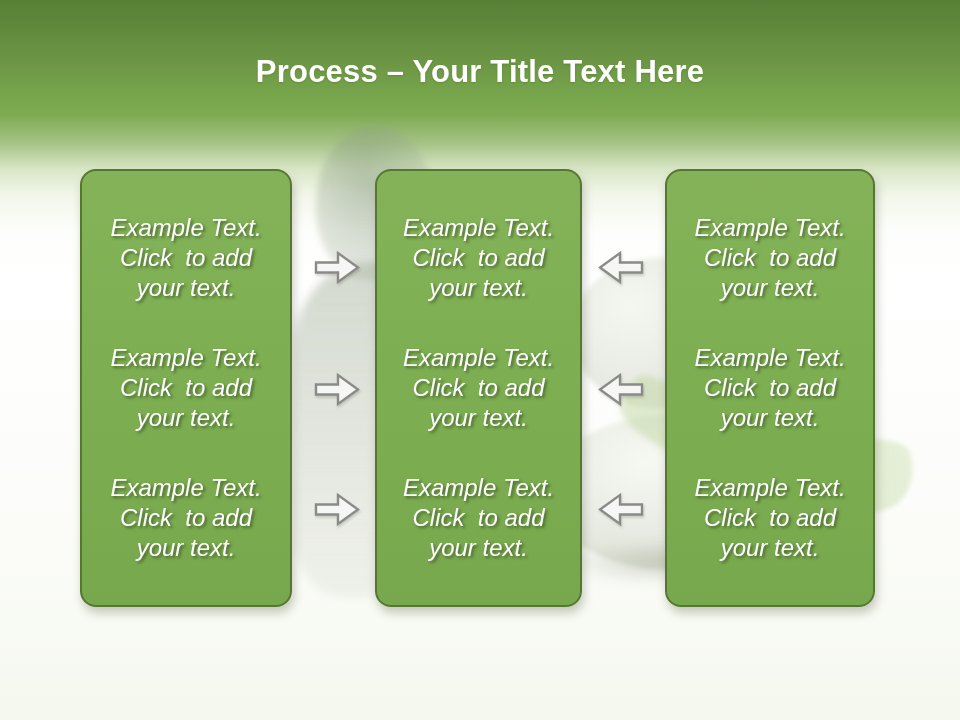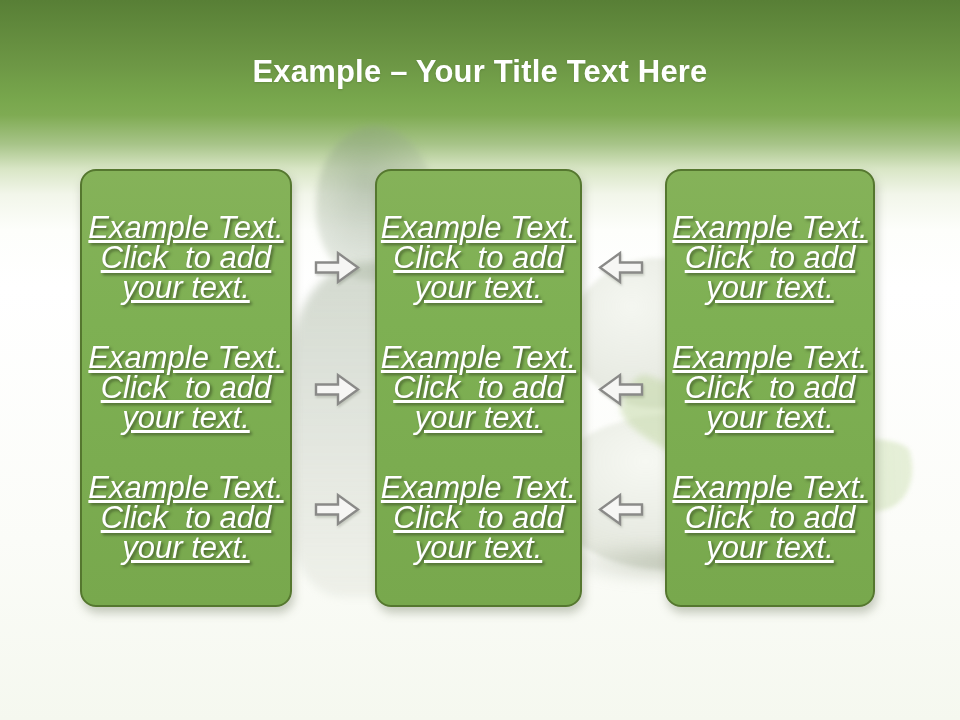--- a/index.html
+++ b/index.html
@@ -68,24 +68,23 @@
     background:linear-gradient(180deg,#85b259 0%, #7eb053 35%, #78a84d 100%);
     border:2px solid #55772f;border-radius:16px;
     box-shadow:2px 6px 10px rgba(110,120,95,0.38);
     display:flex;flex-direction:column;justify-content:center;
     gap:40px;box-sizing:content-box;
   }
   .col-left{left:80px;width:208px;}
   .col-mid{left:375px;width:203px;}
   .col-right{left:665px;width:206px;}
   .block{
-    color:#ffffff;font-style:italic;font-size:31px;line-height:30px;
+    color:#ffffff;font-style:italic;font-size:24px;line-height:30px;
     text-align:center;
     text-shadow:2px 2px 3px rgba(55,75,35,0.72);
-    text-decoration:underline;
   }
   .block .line{white-space:pre;}
   
   .arrow{position:absolute;width:46px;height:37px;filter:drop-shadow(1px 2px 1px rgba(40,50,30,0.18));}
   .ar-right{left:314px;}
   .ar-left{left:598px;}
   .ar-y1{top:249px;} .ar-y2{top:371px;} .ar-y3{top:491px;}
 </style>
 </head>
 <body>
@@ -96,21 +95,21 @@
     <div class="buddha-head"></div>
     <div class="buddha-body"></div>
     <div class="stone-upper"></div>
     <div class="stone-lower"></div>
     <div class="stone-shadow"></div>
     <div class="leaf-dark"></div>
     <div class="leaf-main"></div>
   </div>
 
   <div class="title">
-    <span class="bold">Example</span>
+    <span class="bold">Process</span>
     <span class="rest">– Your Title Text Here</span>
   </div>
 
   <div class="col col-left">
     <div class="block">
       <div class="line">Example Text.</div>
       <div class="line">Click  to add</div>
       <div class="line">your text.</div>
     </div>
     <div class="block">

